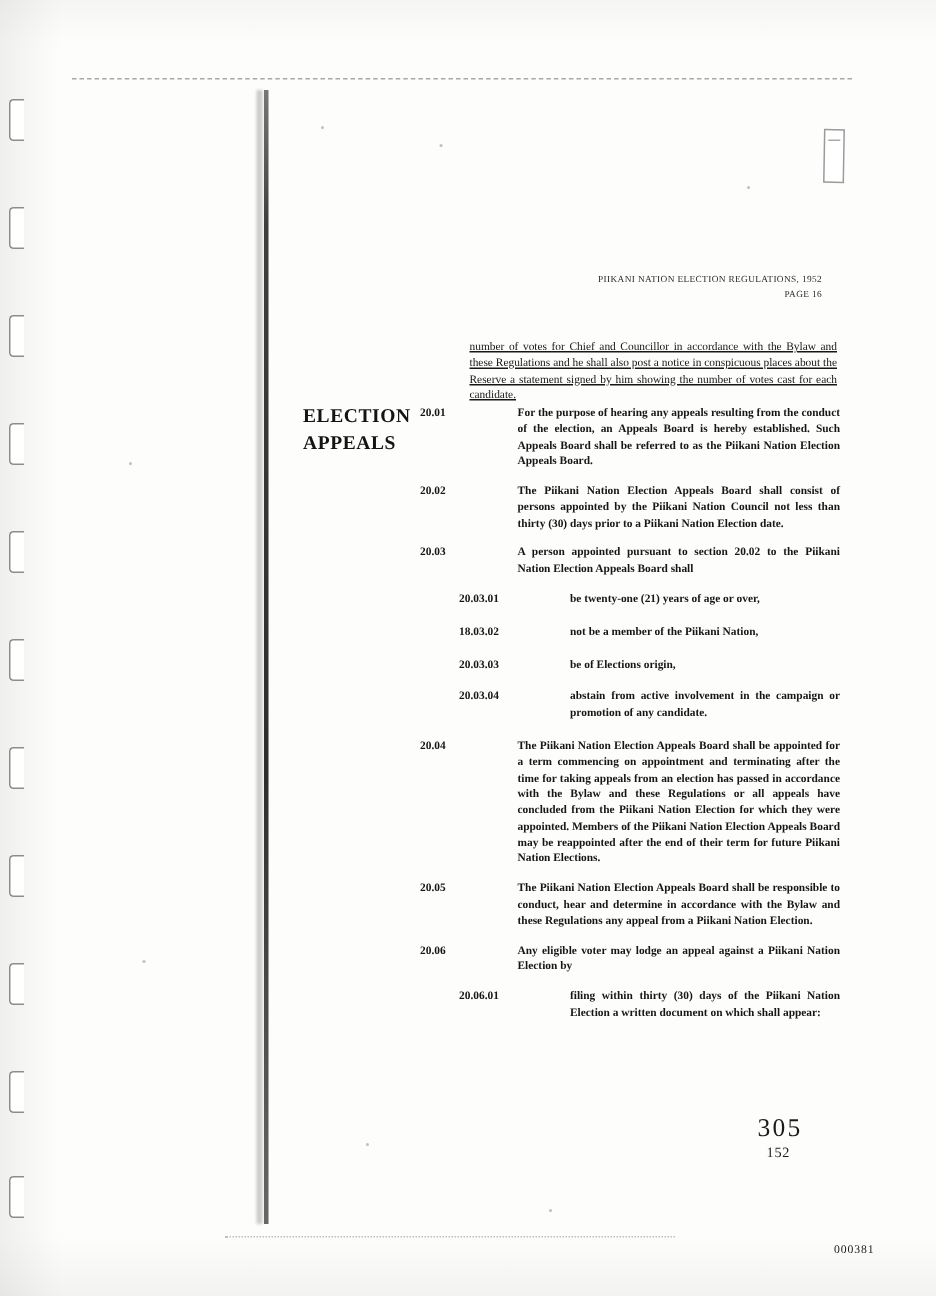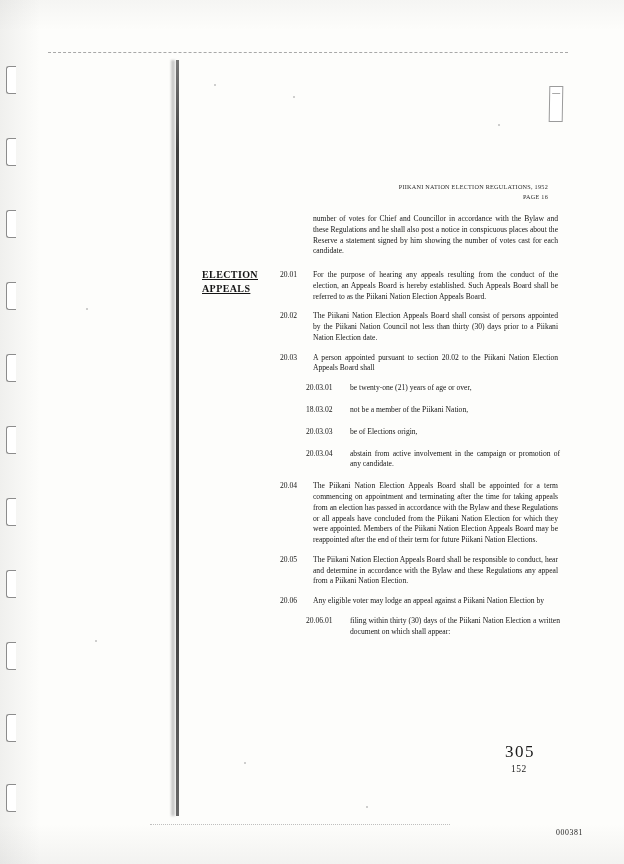--- a/index.html
+++ b/index.html
@@ -129,69 +129,71 @@
     letter-spacing: .25px;
     line-height: 1.55;
     color: #2a2a2a;
     font-family: "Liberation Serif", serif;
   }
 
   
   .body-col {
     position: absolute;
     left: 313px;
-    top: 214px;
+    top: 226px;
     width: 245px;
     font-size: 7.6px;
     line-height: 1.42;
     text-align: justify;
     color: #161616;
+    text-decoration: underline;
   }
   .lead-para {
     margin: 0 0 10px 0;
     text-align: justify;
   }
 
   
   .margin-head {
     position: absolute;
     left: 202px;
     top: 268px;
     width: 80px;
-    font-size: 10px;
+    font-size: 13px;
     line-height: 1.35;
     letter-spacing: .4px;
     font-weight: bold;
     color: #141414;
-    text-decoration: underline;
   }
 
   
   .clauses {
     position: absolute;
     left: 280px;
     top: 270px;
     width: 280px;
   }
   .clause {
     display: flex;
     margin-bottom: 9px;
+    font-weight: bold;
   }
   .clause .num {
     flex: 0 0 auto;
     font-size: 7.6px;
     line-height: 1.42;
     color: #161616;
     white-space: nowrap;
   }
   .clause .txt {
     font-size: 7.6px;
     line-height: 1.42;
     text-align: justify;
     color: #161616;
+    margin-left: 32px;
   }
 
   
   .lvl1 > .num { width: 33px; }
   .lvl1 > .txt { width: 245px; }
 
   
   .lvl2 {
     margin-left: 26px;
     margin-bottom: 11px;

